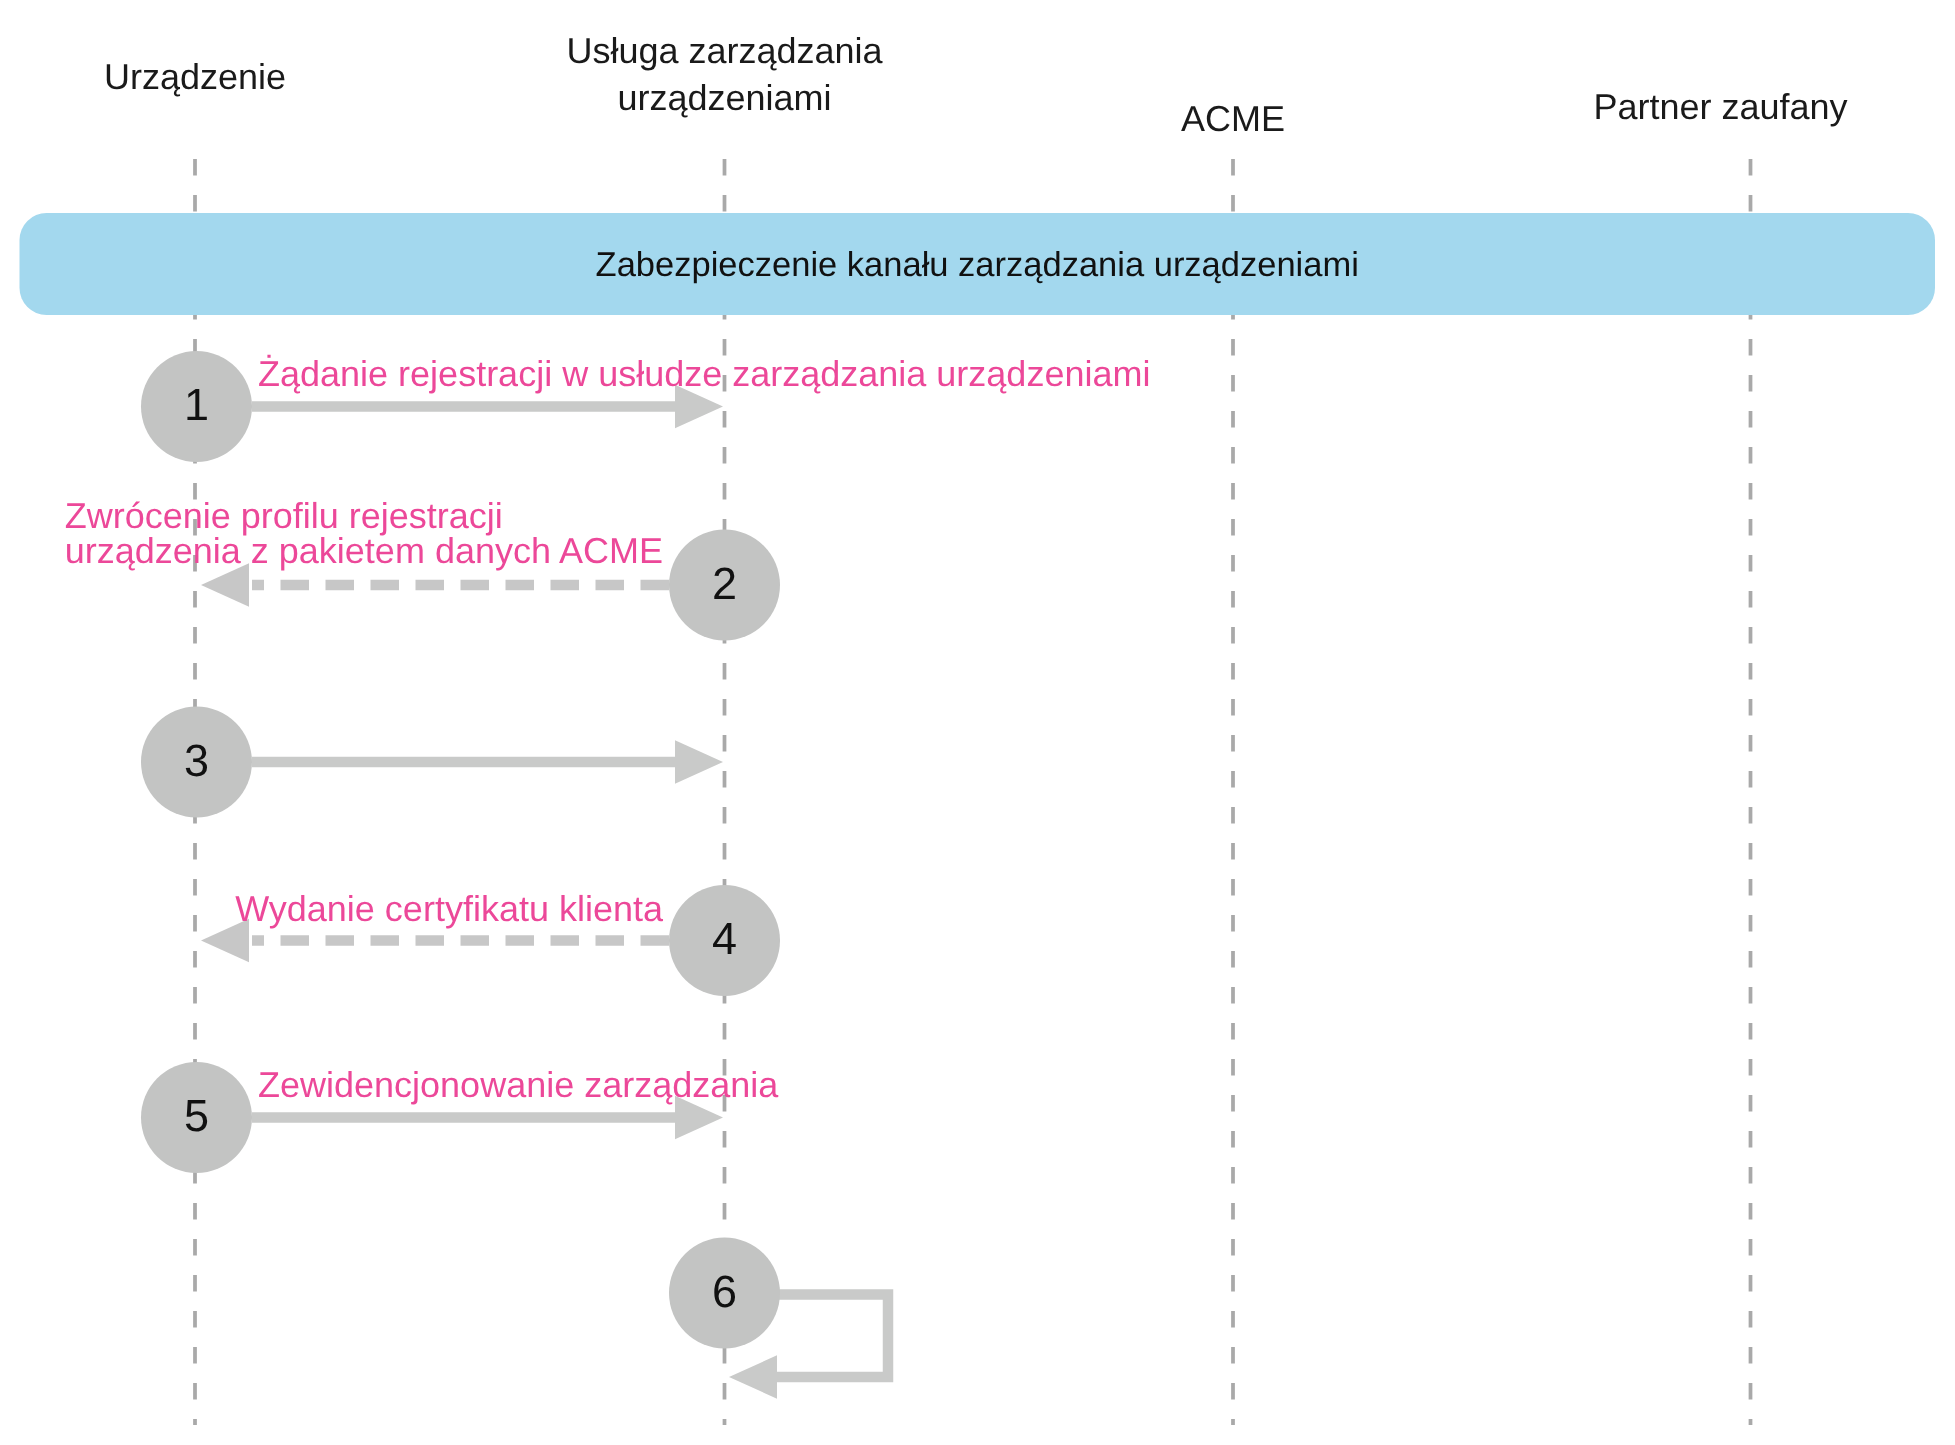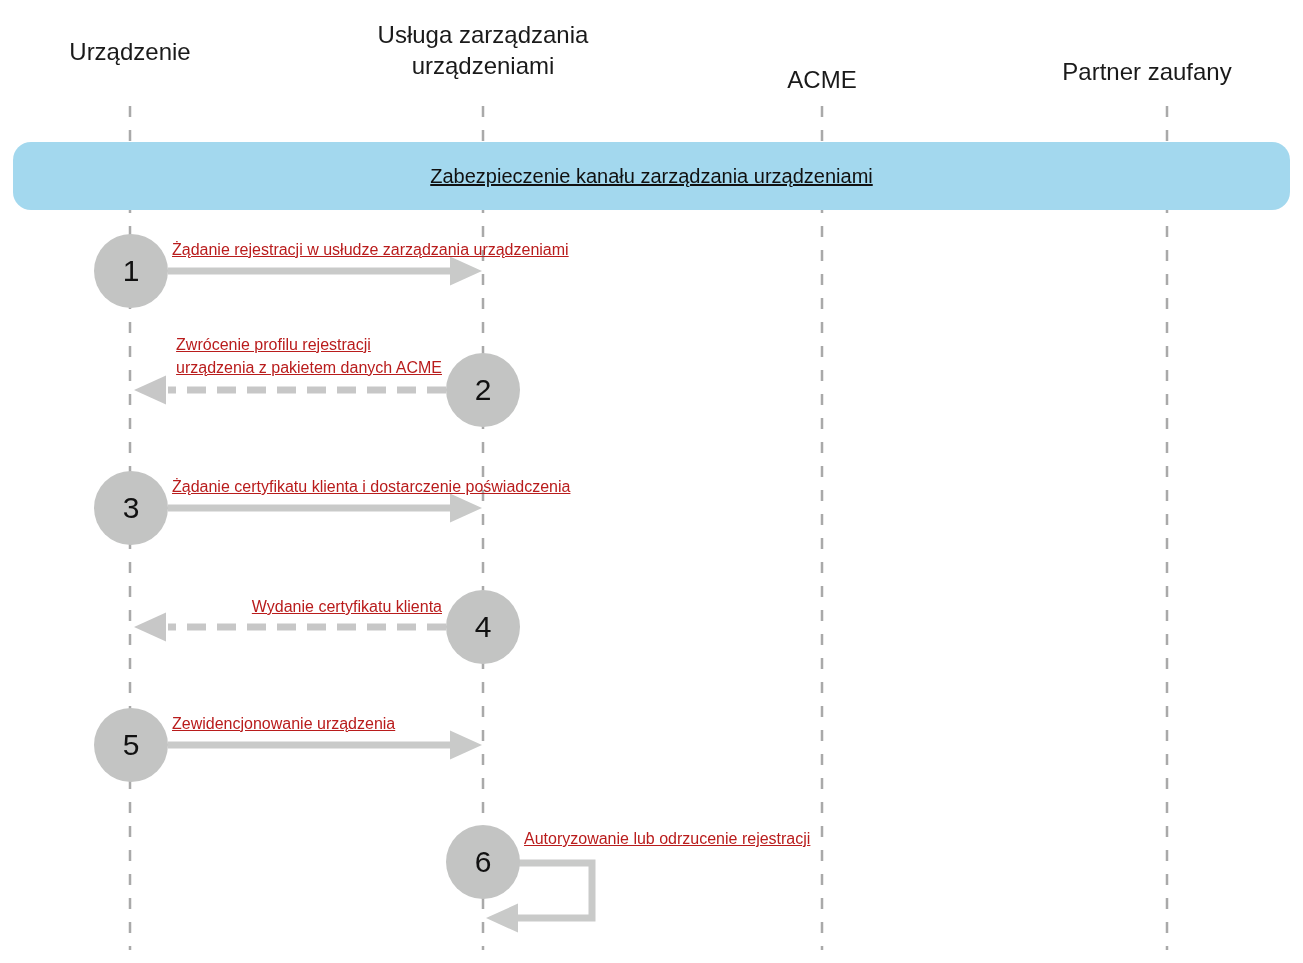--- a/index.html
+++ b/index.html
@@ -41,23 +41,22 @@
     top: 142px;
     width: 1277px;
     height: 68px;
     background: #a3d8ee;
     border-radius: 18px;
     display: flex;
     align-items: center;
     justify-content: center;
   }
   .banner-label {
-    font-size: 20px;
+    font-size: 23px;
     color: #111111;
-    text-decoration: underline;
   }
   .step-circle {
     position: absolute;
     z-index: 3;
     width: 74px;
     height: 74px;
     border-radius: 50%;
     background: #c3c4c3;
     display: flex;
     align-items: center;
@@ -67,25 +66,24 @@
   }
   #circle-0 { left: 94px;  top: 234px; }
   #circle-1 { left: 446px; top: 353px; }
   #circle-2 { left: 94px;  top: 471px; }
   #circle-3 { left: 446px; top: 590px; }
   #circle-4 { left: 94px;  top: 708px; }
   #circle-5 { left: 446px; top: 825px; }
   .step-label {
     position: absolute;
     z-index: 3;
-    font-size: 16px;
+    font-size: 24px;
     line-height: 23px;
     white-space: nowrap;
-    color: #b91c1c;
-    text-decoration: underline;
+    color: #ec4899;
   }
   .step-label.multiline {
     white-space: pre-line;
   }
   #label-0 { left: 172px; top: 238px; }
   #label-1 { right: 861px; top: 333px; }
   #label-2 { left: 172px; top: 475px; }
   #label-3 { right: 861px; top: 595px; margin-left: 24px; }
   #label-4 { left: 172px; top: 712px; }
   #label-5 { left: 524px; top: 827px; }
@@ -148,18 +146,16 @@
   <div class="step-circle" id="circle-0">1</div>
   <div class="step-circle" id="circle-1">2</div>
   <div class="step-circle" id="circle-2">3</div>
   <div class="step-circle" id="circle-3">4</div>
   <div class="step-circle" id="circle-4">5</div>
   <div class="step-circle" id="circle-5">6</div>
 
   <div class="step-label" id="label-0">Żądanie rejestracji w usłudze zarządzania urządzeniami</div>
   <div class="step-label multiline" id="label-1">Zwrócenie profilu rejestracji
 urządzenia z pakietem danych ACME</div>
-  <div class="step-label" id="label-2">Żądanie certyfikatu klienta i dostarczenie poświadczenia</div>
   <div class="step-label multiline" id="label-3">Wydanie certyfikatu klienta</div>
-  <div class="step-label" id="label-4">Zewidencjonowanie urządzenia</div>
-  <div class="step-label" id="label-5">Autoryzowanie lub odrzucenie rejestracji</div>
+  <div class="step-label" id="label-4">Zewidencjonowanie zarządzania</div>
 
 </div>
 
 </body></html>

